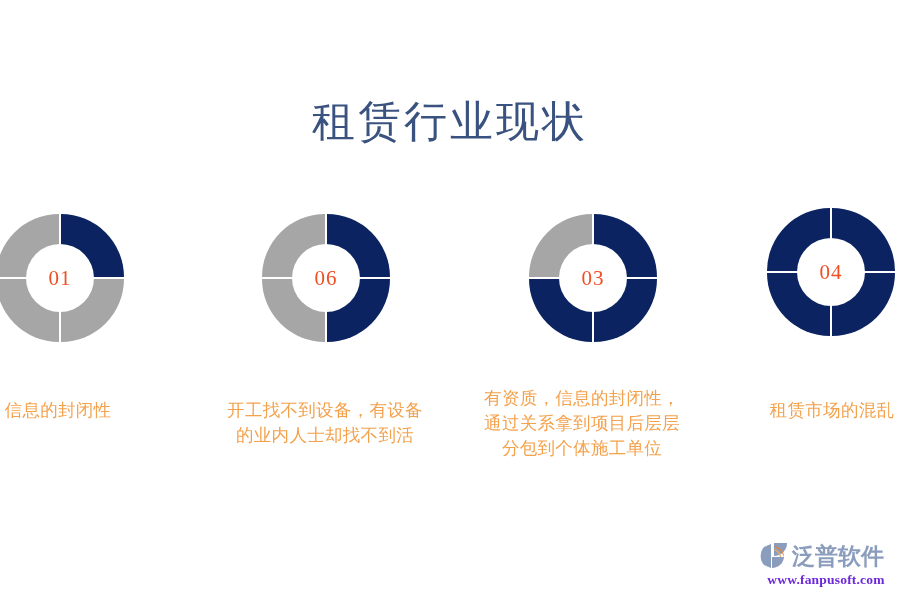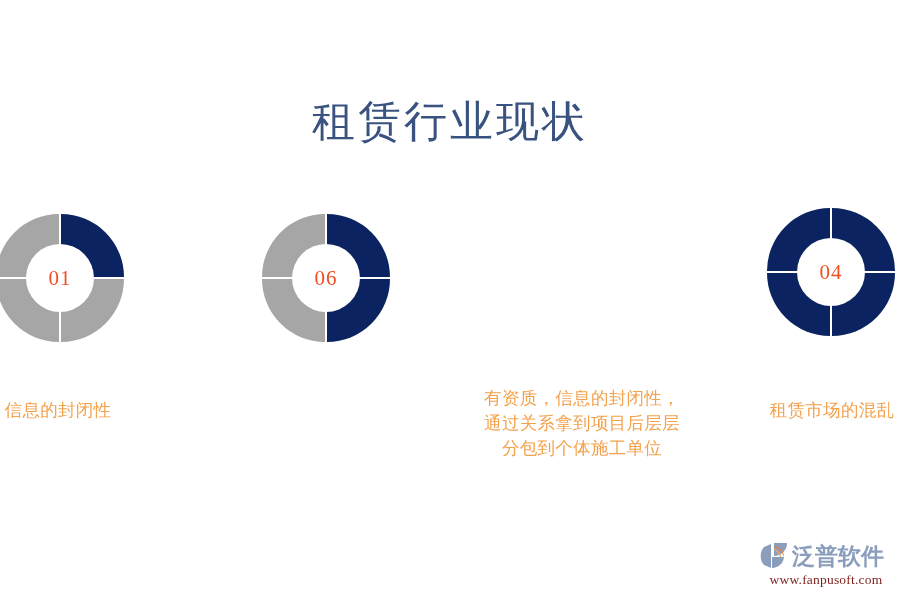--- a/index.html
+++ b/index.html
@@ -116,22 +116,22 @@
     font-size: 23px;
     font-weight: bold;
     color: #8b9dbd;
     letter-spacing: 0px;
     margin-left: 2px;
     line-height: 30px;
   }
   #logo-url {
     font-family: "Liberation Serif", "DejaVu Serif", serif;
     font-size: 13.5px;
-    font-weight: normal;
-    color: #7f1d1d;
+    font-weight: bold;
+    color: #6d28d9;
     letter-spacing: 0.2px;
     margin-top: 1px;
     text-align: center;
     width: 132px;
   }
 </style>
 </head>
 <body>
 
 <div id="slide">
@@ -163,21 +163,38 @@
       <svg width="134" height="134" viewBox="0 0 134 134">
         <path d="M 66 66 L 66 3 A 63 63 0 0 0 3 66 L 66 66 Z" fill="#a6a6a6"></path>
         <path d="M 68 66 L 68 3 A 63 63 0 0 1 131 66 L 68 66 Z" fill="#0b2360"></path>
         <path d="M 68 68 L 131 68 A 63 63 0 0 1 68 131 L 68 68 Z" fill="#0b2360"></path>
         <path d="M 66 68 L 66 131 A 63 63 0 0 1 3 68 L 66 68 Z" fill="#a6a6a6"></path>
         <circle cx="67" cy="67" r="34" fill="#ffffff"></circle>
       </svg>
     </div>
     <div class="donut-label">06</div>
   </div>
-
+  <div class="caption c2">开工找不到设备，有设备
+的业内人士却找不到活</div>
+
+  <div class="donut-group g3">
+    <div class="reflection">
+      
+    </div>
+    <div class="donut">
+      <svg width="134" height="134" viewBox="0 0 134 134">
+        <path d="M 66 66 L 66 3 A 63 63 0 0 0 3 66 L 66 66 Z" fill="#a6a6a6"></path>
+        <path d="M 68 66 L 68 3 A 63 63 0 0 1 131 66 L 68 66 Z" fill="#0b2360"></path>
+        <path d="M 68 68 L 131 68 A 63 63 0 0 1 68 131 L 68 68 Z" fill="#0b2360"></path>
+        <path d="M 66 68 L 66 131 A 63 63 0 0 1 3 68 L 66 68 Z" fill="#0b2360"></path>
+        <circle cx="67" cy="67" r="34" fill="#ffffff"></circle>
+      </svg>
+    </div>
+    <div class="donut-label">03</div>
+  </div>
   <div class="caption c3">有资质，信息的封闭性，
 通过关系拿到项目后层层
 分包到个体施工单位</div>
 
   <div class="donut-group g4">
     <div class="reflection">
       
     </div>
     <div class="donut">
       <svg width="134" height="134" viewBox="0 0 134 134">

